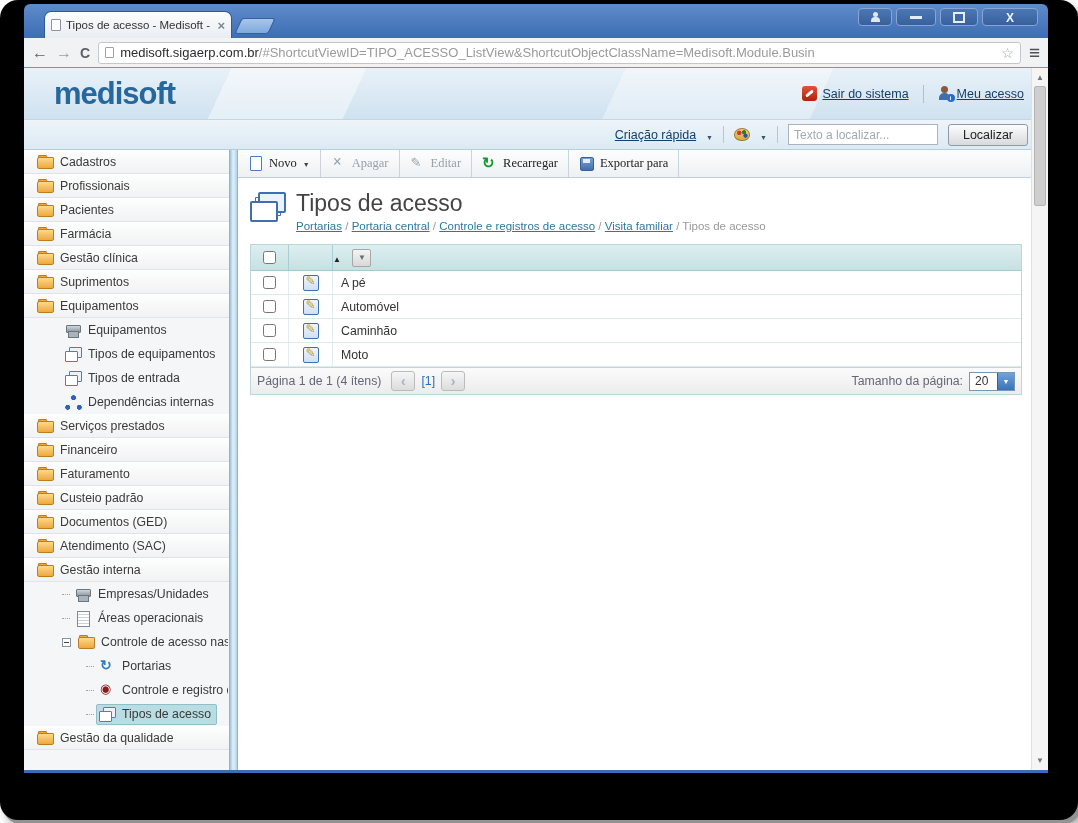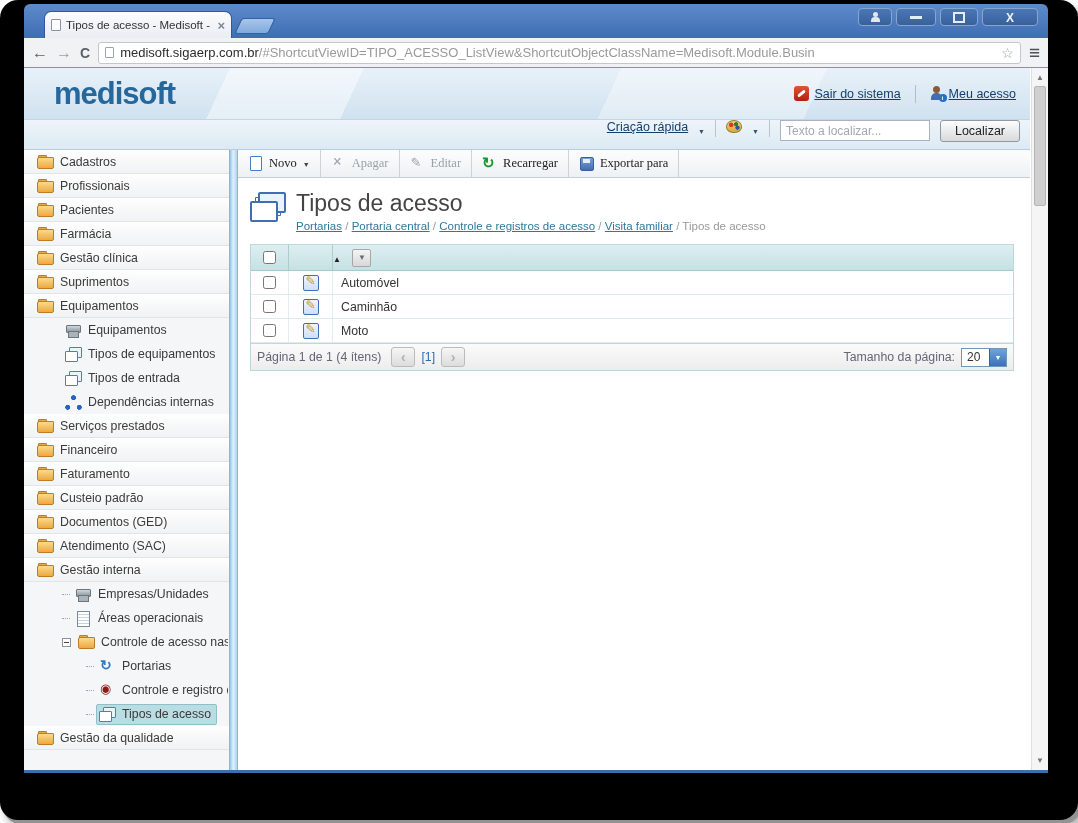--- a/index.html
+++ b/index.html
@@ -41,37 +41,37 @@
   .g-reload::before { content:"C"; font-size:14px; color:#5a6069; }
   .omnibox { flex:1; height:22px; background:#fff; border:1px solid #c3c7cd; border-radius:3px; display:flex; align-items:center; padding:0 6px; gap:6px; }
   .omni-page { width:9px; height:11px; background:#fff; border:1px solid #9aa2ae; border-radius:1px; flex:none; }
   .url { font-size:13px; white-space:nowrap; overflow:hidden; flex:1; }
   .url .host { color:#2c2c2c; }
   .url .path { color:#9a9a9a; }
   .g-star::before { content:"☆"; font-size:14px; color:#9aa0a8; }
   .g-menu::before { content:"≡"; font-size:19px; font-weight:bold; color:#4d5257; }
 
   
-  .viewport { flex:1; position:relative; background:#fff; padding-right:18px; display:flex; flex-direction:column; overflow:hidden; }
+  .viewport { flex:1; position:relative; background:#fff; padding-right:10px; display:flex; flex-direction:column; overflow:hidden; }
 
   .app-header { height:52px; flex:none; background:linear-gradient(#e9f1f8,#cfe2f0); position:relative; display:flex; align-items:center; justify-content:space-between; border-bottom:1px solid #c2d6e4; }
   .app-header::before { content:""; position:absolute; inset:0;
     background:linear-gradient(115deg, transparent 20%, rgba(255,255,255,.45) 20%, rgba(255,255,255,.45) 33%, transparent 33%, transparent 58%, rgba(255,255,255,.35) 58%, rgba(255,255,255,.35) 78%, transparent 78%); }
   .logo { position:relative; font-size:31px; font-weight:bold; color:#26679c; letter-spacing:-1px; padding-left:30px; }
   .header-links { position:relative; display:flex; align-items:center; gap:14px; padding-right:14px; font-size:12.5px; }
   .hdr-link { color:#143f6a; text-decoration:underline; display:flex; align-items:center; gap:5px; }
   .ic-exit { width:15px; height:15px; border-radius:3px; background:linear-gradient(#e0543c,#b31f0e); position:relative; flex:none; }
   .ic-exit::after { content:""; position:absolute; left:3px; top:6px; width:9px; height:3px; background:#fff; border-radius:2px; transform:rotate(-40deg); }
   .ic-person2 { width:14px; height:15px; position:relative; flex:none; }
   .ic-person2::before { content:""; position:absolute; left:3px; top:0; width:7px; height:7px; border-radius:50%; background:#8a5a3a; }
   .ic-person2::after { content:""; position:absolute; left:1px; top:7px; width:11px; height:7px; border-radius:5px 5px 0 0; background:#3f6fae; }
   .badge-i { position:absolute; right:-3px; bottom:-1px; width:8px; height:8px; border-radius:50%; background:#1e6fd0; color:#fff; font-size:6px; text-align:center; line-height:8px; font-weight:bold; }
   .hdr-sep { width:1px; height:18px; background:#aebfce; }
 
-  .app-subheader { height:30px; flex:none; background:linear-gradient(#eef4f9,#dceaf4); border-bottom:1px solid #b7cdde; display:flex; justify-content:flex-end; gap:10px; padding-right:10px; }
+  .app-subheader { height:30px; flex:none; background:linear-gradient(#eef4f9,#dceaf4); border-bottom:1px solid #b7cdde; display:flex; align-items:center; justify-content:flex-end; gap:10px; padding-right:10px; }
   .quick-link { font-size:12.5px; color:#143f6a; text-decoration:underline; }
   .caret-sm::before { content:"▼"; font-size:7px; color:#3c536b; }
   .sub-sep { width:1px; height:17px; background:#b9c6d2; }
   .ic-palette { width:16px; height:13px; border-radius:50% 50% 45% 45%; background:radial-gradient(circle at 30% 35%, #d43c2c 0 2px, transparent 2.6px), radial-gradient(circle at 65% 30%, #2e7d32 0 1.8px, transparent 2.4px), radial-gradient(circle at 75% 60%, #2356b0 0 1.8px, transparent 2.4px), linear-gradient(#f2cf7e,#d8a83f); border:1px solid #9c7c2e; }
   .search-input { width:150px; height:21px; border:1px solid #a9b4c0; font-size:12px; padding:0 5px; color:#333; font-family:"Liberation Sans", sans-serif; }
   .search-input::placeholder { color:#a3a9b0; }
   .btn-localizar { height:22px; padding:0 14px; font-size:12.5px; color:#222; background:linear-gradient(#fdfdfd,#d7d9db); border:1px solid #8e9aa6; border-radius:3px; font-family:"Liberation Sans", sans-serif; }
 
   
   .main { flex:1; display:flex; overflow:hidden; }
@@ -475,20 +475,29 @@
                   <input type="checkbox" style="">
                 </span>
               <span class="cell c-edit"></span>
               <span class="sort-asc"></span>
               <span class="cell c-menu">
                   <span class="col-menu-btn"></span>
                 </span>
             </div>
             <div>
 
+            <div class="t-row">
+                  <span class="cell c-check">
+                    <input type="checkbox" style="">
+                  </span>
+                  <span class="cell c-edit">
+                    <span class="ic-edit"></span>
+                  </span>
+                  <span class="cell c-desc">A pé</span>
+                </div>
                 <div class="t-row">
                   <span class="cell c-check">
                     <input type="checkbox" style="">
                   </span>
                   <span class="cell c-edit">
                     <span class="ic-edit"></span>
                   </span>
                   <span class="cell c-desc">Automóvel</span>
                 </div>
                 <div class="t-row">

